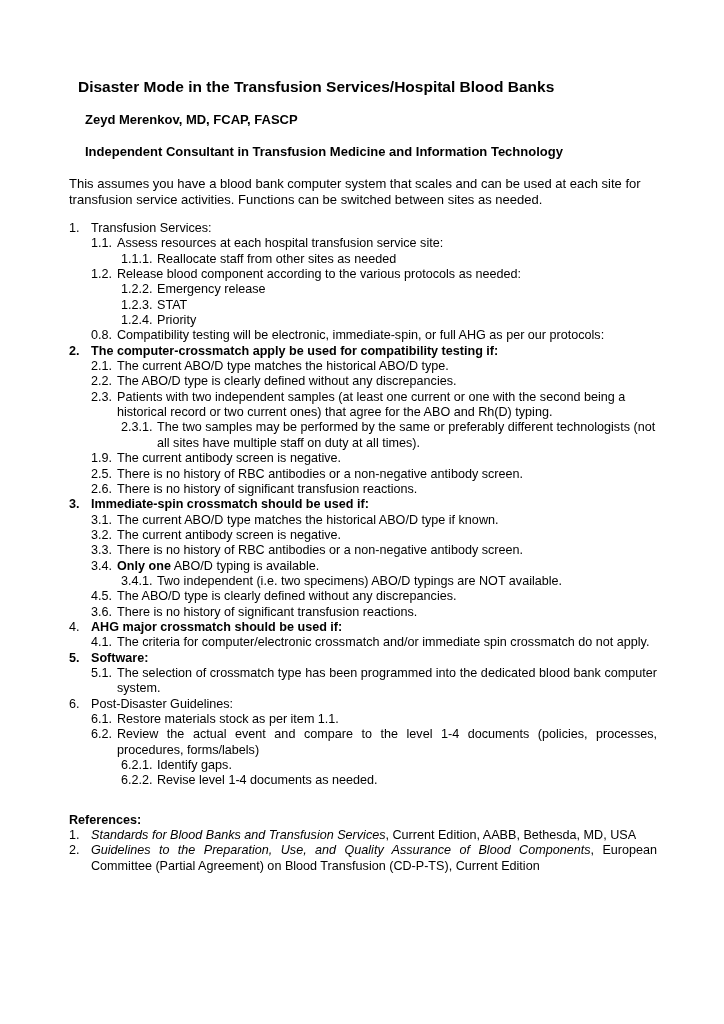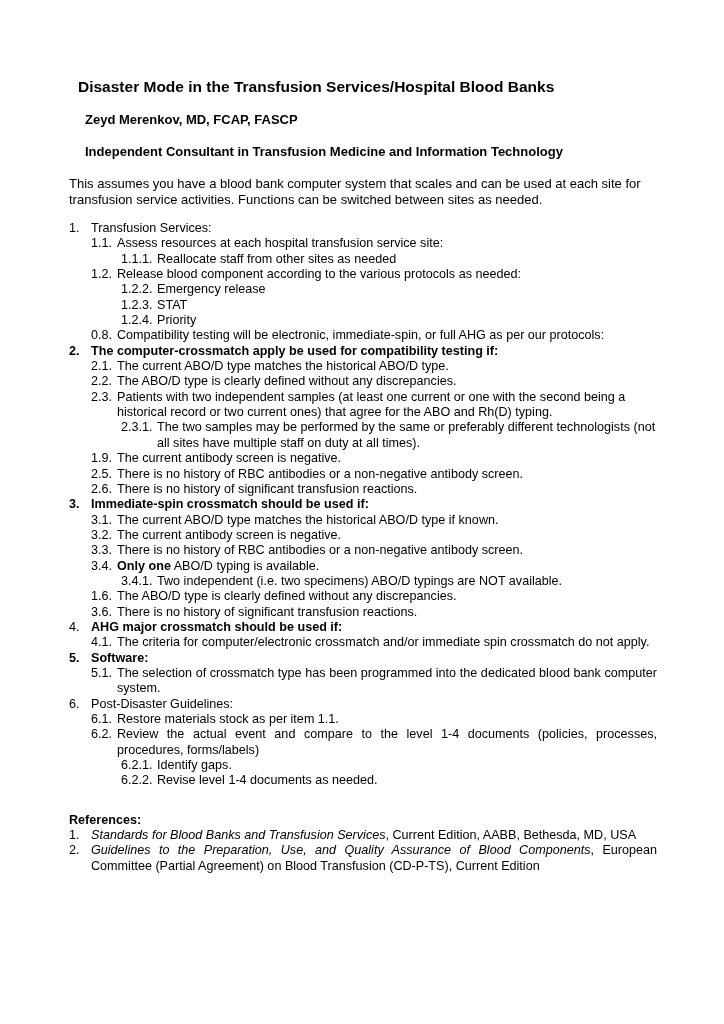--- a/index.html
+++ b/index.html
@@ -119,21 +119,21 @@
     </div>
     <div class="row l2">
       <span class="num">3.4.</span>
       <span class="txt"><b>Only one</b><span> ABO/D typing is available.</span></span>
     </div>
     <div class="row l3">
       <span class="num">3.4.1.</span>
       <span class="txt">Two independent (i.e. two specimens) ABO/D typings are NOT available.</span>
     </div>
     <div class="row l2">
-      <span class="num">1.6.</span>
+      <span class="num">4.5.</span>
       <span class="txt">The ABO/D type is clearly defined without any discrepancies.</span>
     </div>
     <div class="row l2">
       <span class="num">3.6.</span>
       <span class="txt">There is no history of significant transfusion reactions.</span>
     </div>
 
     <div class="row l1 bold">
       <span class="num" style="font-weight:normal">4.</span>
       <span class="txt">AHG major crossmatch should be used if:</span>

